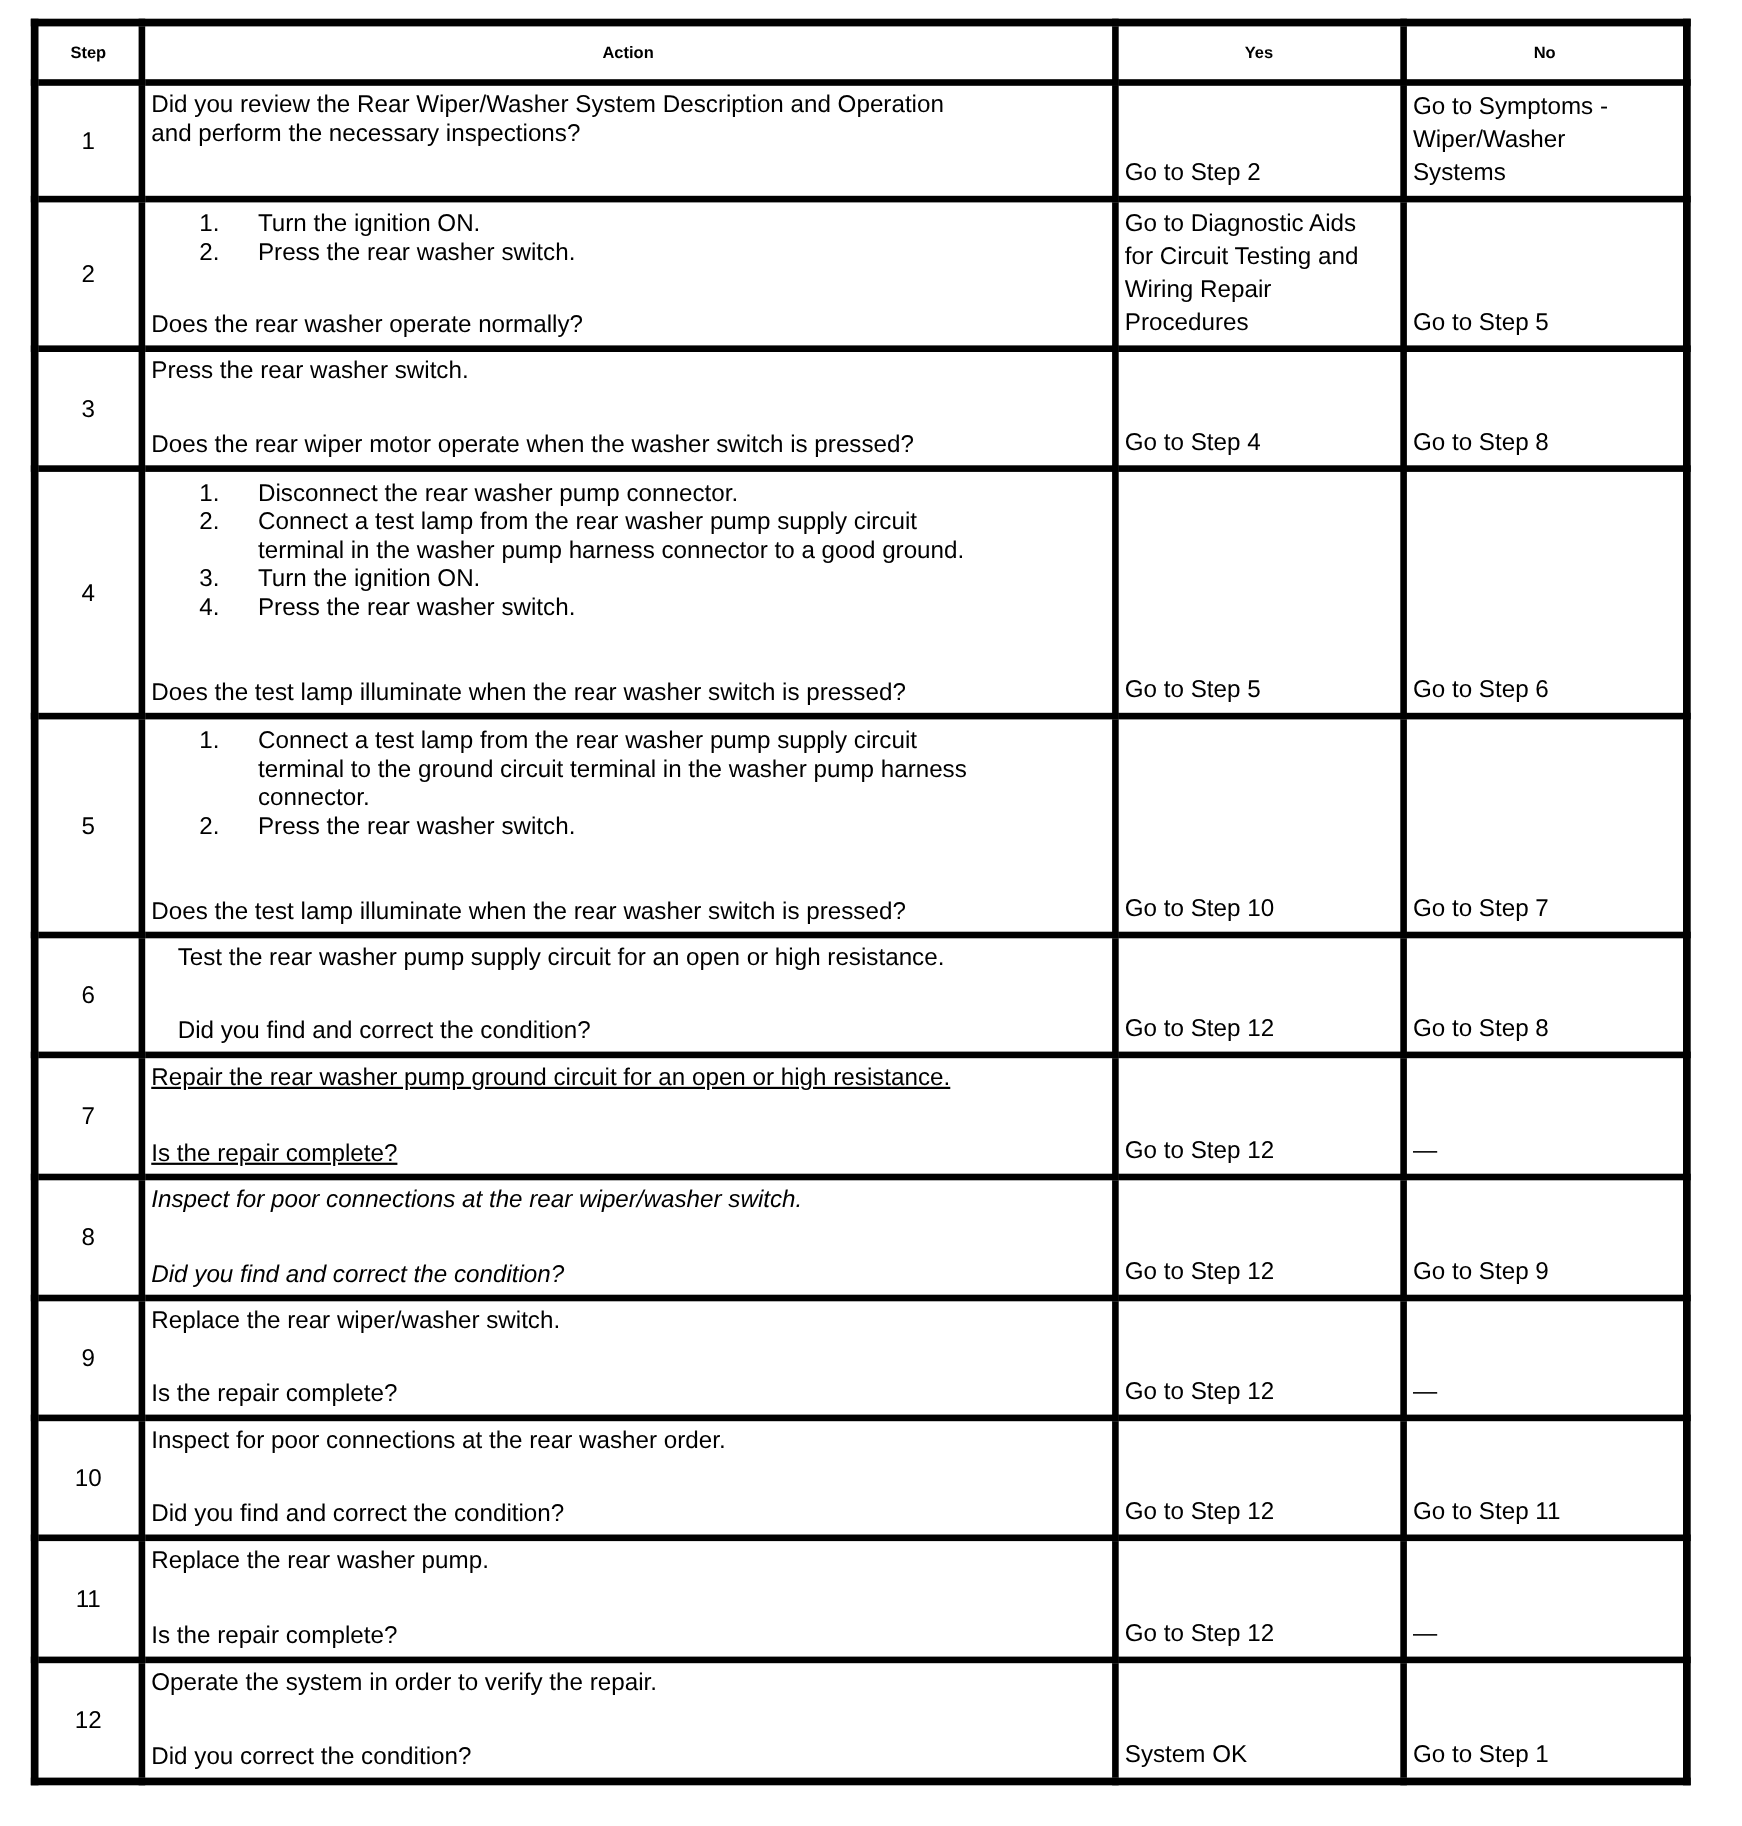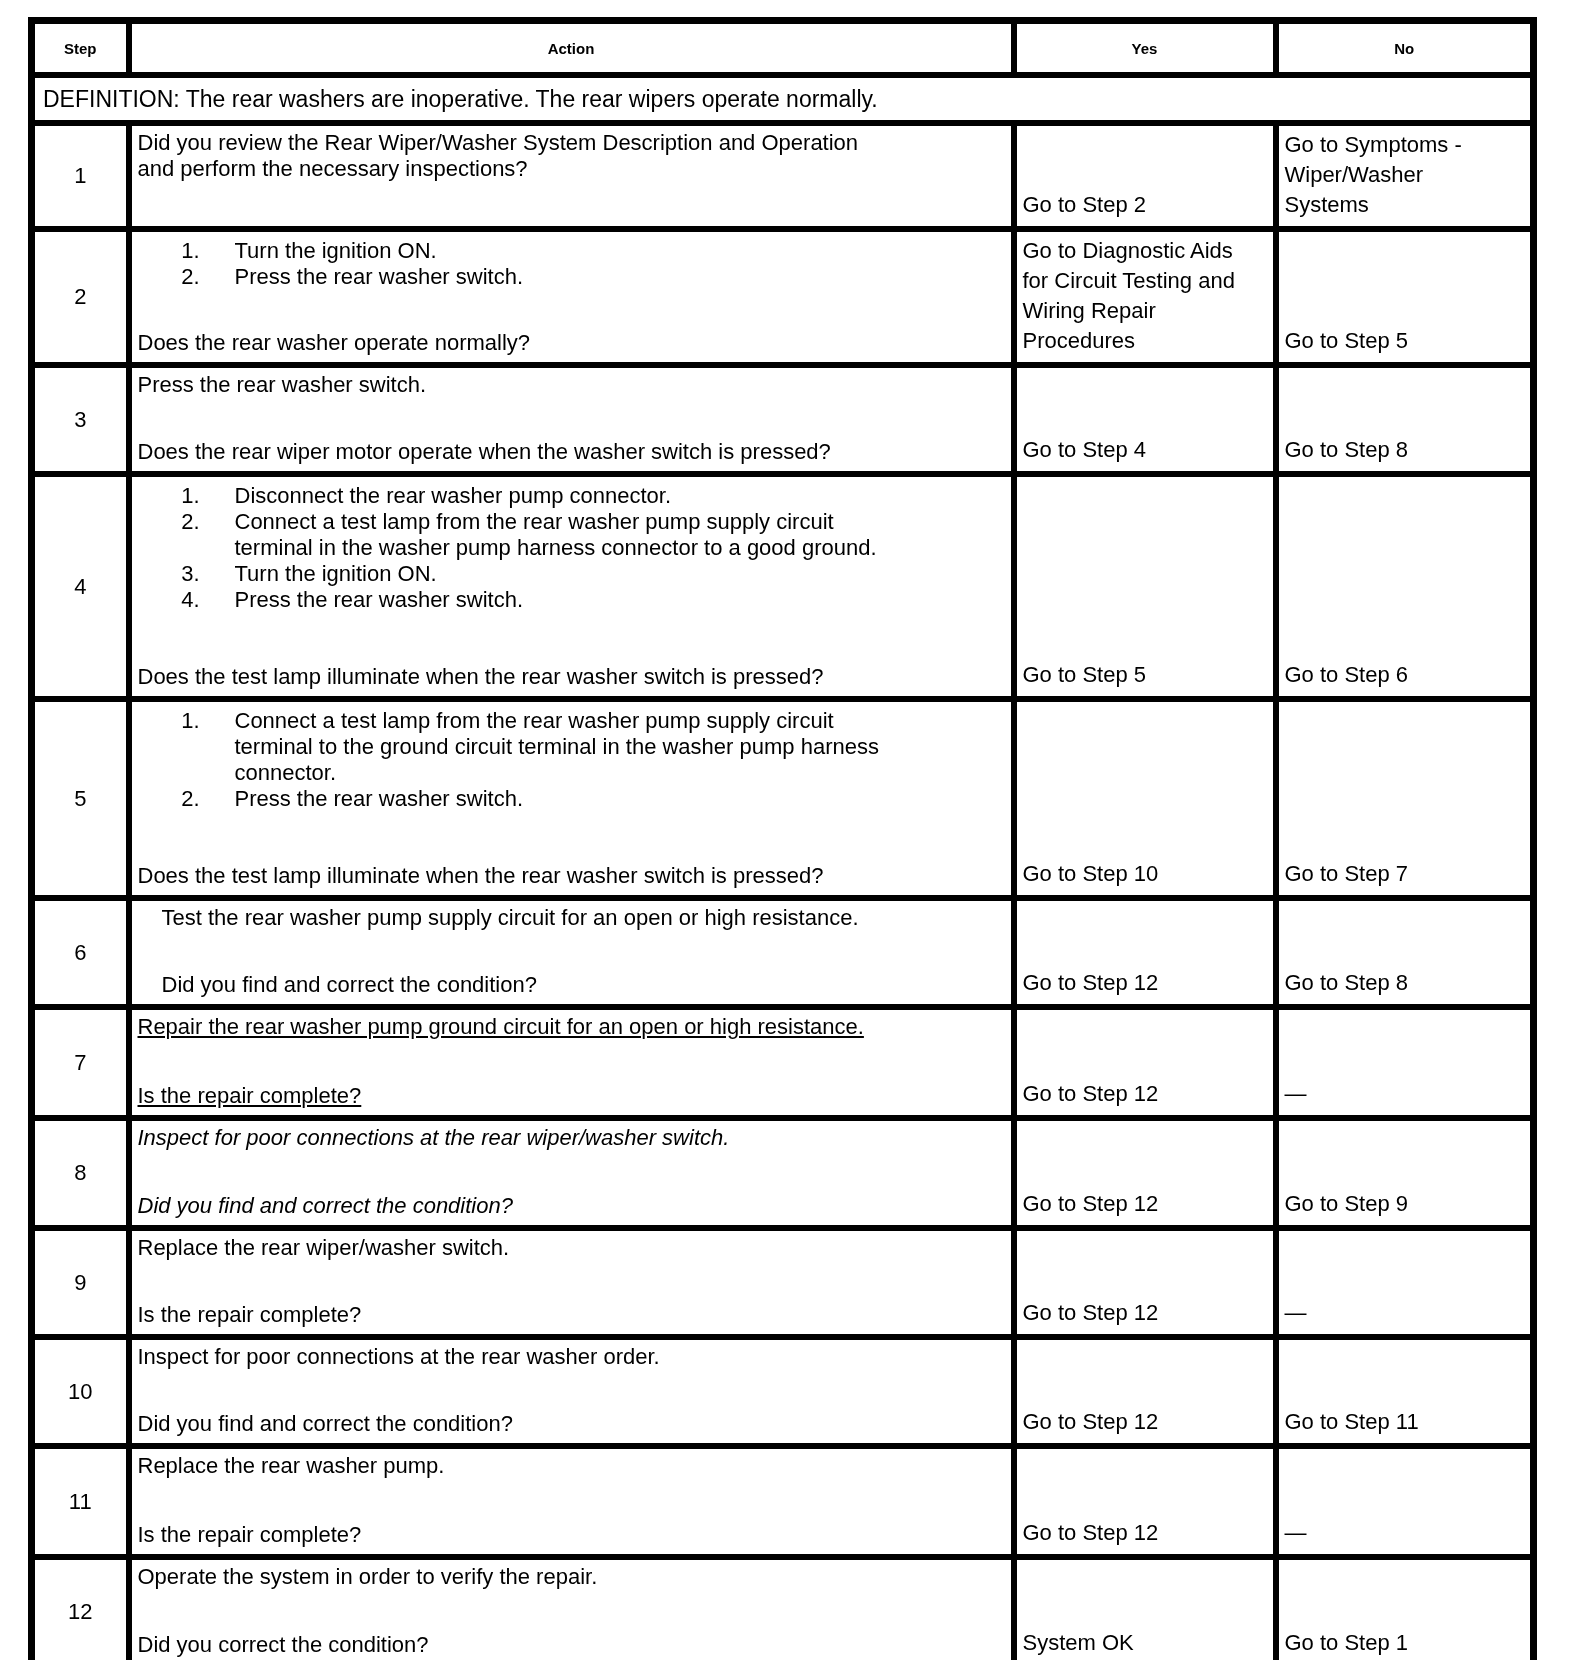--- a/index.html
+++ b/index.html
@@ -102,23 +102,20 @@
     </colgroup>
     <thead>
       <tr>
         <th class="hdr">Step</th>
         <th class="hdr">Action</th>
         <th class="hdr">Yes</th>
         <th class="hdr">No</th>
       </tr>
     </thead>
     <tbody id="tbody-main">
-      <tr>
-        <td class="def" colspan="4">DEFINITION: The rear washers are inoperative. The rear wipers operate normally.</td>
-      </tr>
     <tr>
           <td class="step">1</td>
           <td class="action">
             <div class="awrap" style="height: 90px;">
               <div class="atop">
                 <div class="atext">Did you review the Rear Wiper/Washer System Description and Operation
 and perform the necessary inspections?</div>
               </div>
             </div>
           </td>

